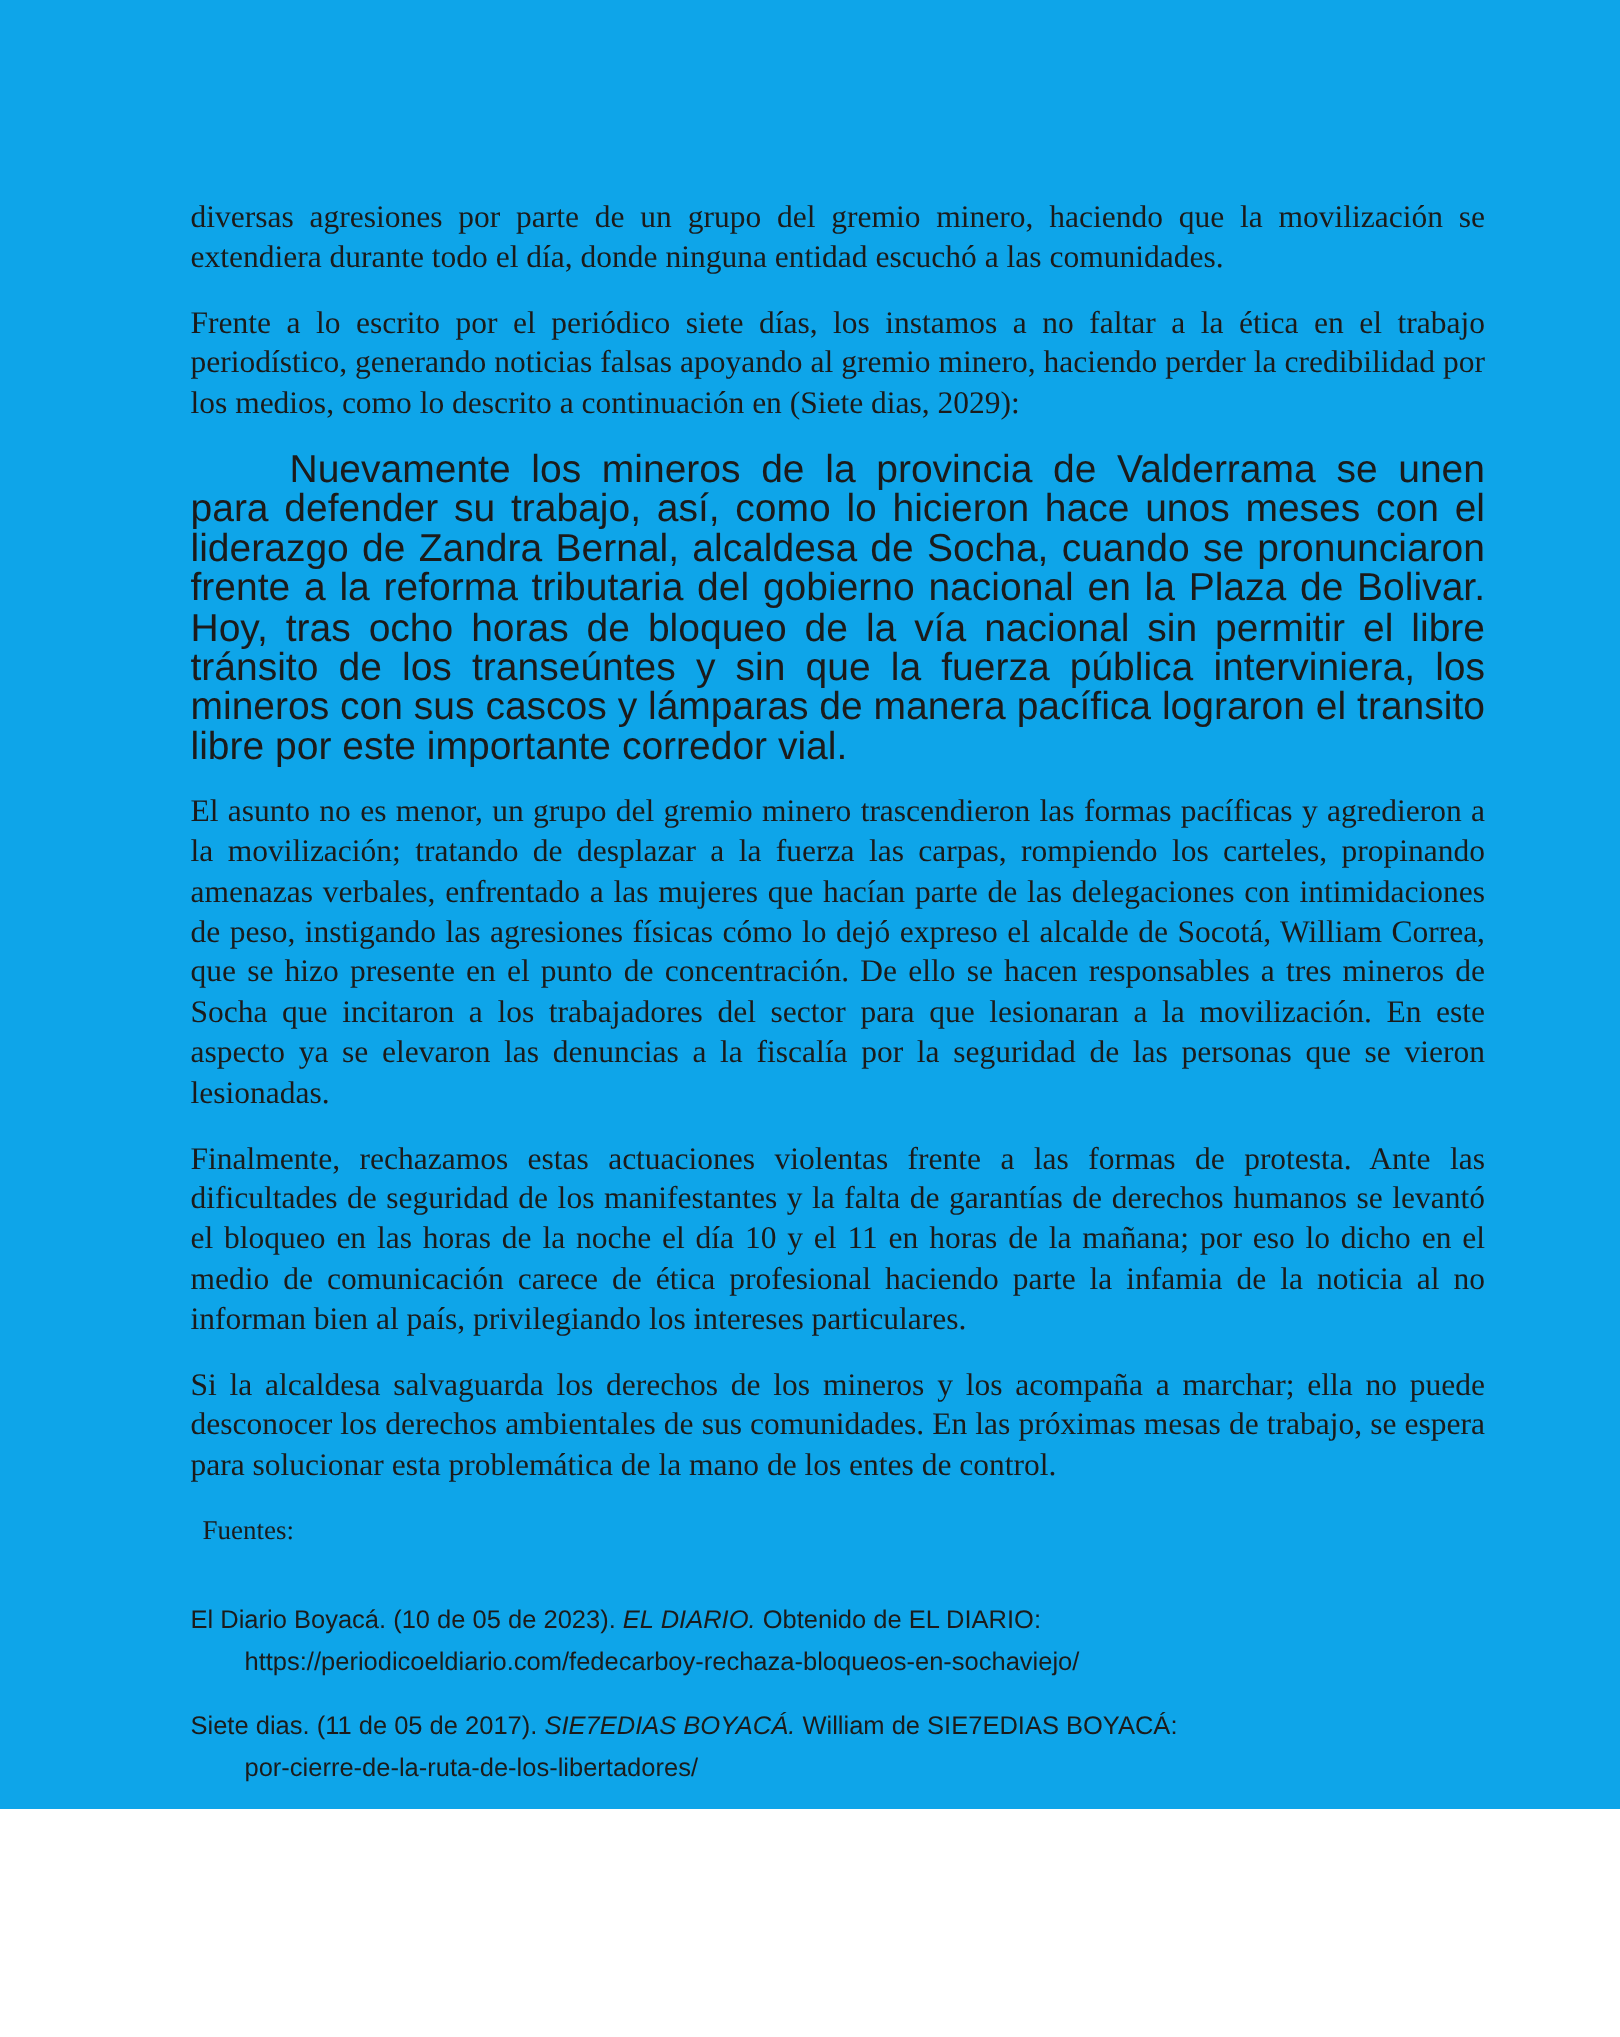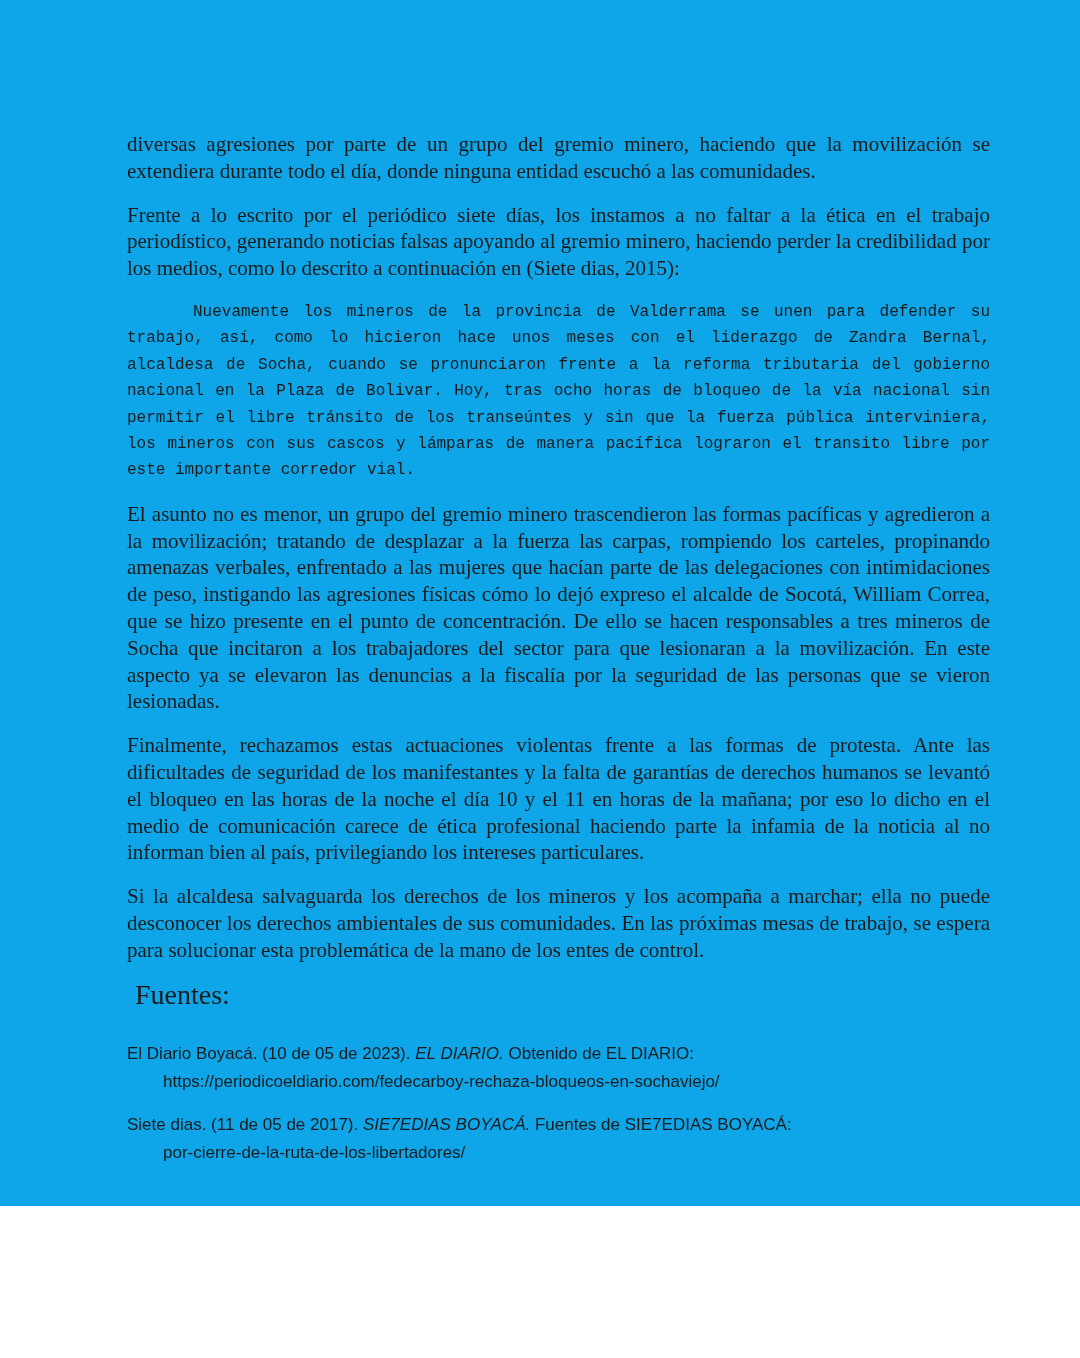--- a/index.html
+++ b/index.html
@@ -22,30 +22,30 @@
     color: #1b1b1b;
   }
   .body-para {
     font-family: "Liberation Serif", "DejaVu Serif", serif;
     font-size: 21px;
     line-height: 26.8px;
     text-align: justify;
     margin: 0 0 17px 0;
   }
   .block-quote {
-    font-family: Liberation Mono, monospace;
-    font-size: 16px;
+    font-family: Liberation Sans, sans-serif;
+    font-size: 26px;
     line-height: 26.4px;
     text-align: justify;
     text-indent: 66px;
     margin: 16px 0 17px 0;
   }
   .fuentes-heading {
     font-family: "Liberation Serif", "DejaVu Serif", serif;
-    font-size: 28px;
+    font-size: 18px;
     line-height: 27px;
     margin: 2px 0 32px 8px;
   }
   .reference {
     font-family: "Liberation Sans", "DejaVu Sans", sans-serif;
     font-size: 17px;
     line-height: 28px;
     margin: 0 0 15px 0;
     color: #1b1b1b;
   }
@@ -57,36 +57,36 @@
   .work-title { font-style: italic; }
 </style>
 </head>
 <body>
 
 <div class="page">
   <div class="content">
 
     <p class="body-para">diversas agresiones por parte de un grupo del gremio minero, haciendo que la movilización se extendiera durante todo el día, donde ninguna entidad escuchó a las comunidades.</p>
 
-    <p class="body-para">Frente a lo escrito por el periódico siete días, los instamos a no faltar a la ética en el trabajo periodístico, generando noticias falsas apoyando al gremio minero, haciendo perder la credibilidad por los medios, como lo descrito a continuación en (Siete dias, 2015):</p>
+    <p class="body-para">Frente a lo escrito por el periódico siete días, los instamos a no faltar a la ética en el trabajo periodístico, generando noticias falsas apoyando al gremio minero, haciendo perder la credibilidad por los medios, como lo descrito a continuación en (Siete dias, 2029):</p>
 
     <p class="block-quote">Nuevamente los mineros de la provincia de Valderrama se unen para defender su trabajo, así, como lo hicieron hace unos meses con el liderazgo de Zandra Bernal, alcaldesa de Socha, cuando se pronunciaron frente a la reforma tributaria del gobierno nacional en la Plaza de Bolivar. Hoy, tras ocho horas de bloqueo de la vía nacional sin permitir el libre tránsito de los transeúntes y sin que la fuerza pública interviniera, los mineros con sus cascos y lámparas de manera pacífica lograron el transito libre por este importante corredor vial.</p>
 
     <p class="body-para">El asunto no es menor, un grupo del gremio minero trascendieron las formas pacíficas y agredieron a la movilización; tratando de desplazar a la fuerza las carpas, rompiendo los carteles, propinando amenazas verbales, enfrentado a las mujeres que hacían parte de las delegaciones con intimidaciones de peso, instigando las agresiones físicas cómo lo dejó expreso el alcalde de Socotá, William Correa, que se hizo presente en el punto de concentración. De ello se hacen responsables a tres mineros de Socha que incitaron a los trabajadores del sector para que lesionaran a la movilización. En este aspecto ya se elevaron las denuncias a la fiscalía por la seguridad de las personas que se vieron lesionadas.</p>
 
     <p class="body-para">Finalmente, rechazamos estas actuaciones violentas frente a las formas de protesta. Ante las dificultades de seguridad de los manifestantes y la falta de garantías de derechos humanos se levantó el bloqueo en las horas de la noche el día 10 y el 11 en horas de la mañana; por eso lo dicho en el medio de comunicación carece de ética profesional haciendo parte la infamia de la noticia al no informan bien al país, privilegiando los intereses particulares.</p>
 
     <p class="body-para">Si la alcaldesa salvaguarda los derechos de los mineros y los acompaña a marchar; ella no puede desconocer los derechos ambientales de sus comunidades. En las próximas mesas de trabajo, se espera para solucionar esta problemática de la mano de los entes de control.</p>
 
     <p class="fuentes-heading">Fuentes:</p>
 
     <div class="reference">
       <div class="reference-citation"><span>El Diario Boyacá. (10 de 05 de 2023). </span><span class="work-title">EL DIARIO.</span><span> Obtenido de EL DIARIO:</span></div>
       <div class="reference-url">https://periodicoeldiario.com/fedecarboy-rechaza-bloqueos-en-sochaviejo/</div>
     </div>
 
     <div class="reference">
-      <div class="reference-citation"><span>Siete dias. (11 de 05 de 2017). </span><span class="work-title">SIE7EDIAS BOYACÁ.</span><span> Fuentes de SIE7EDIAS BOYACÁ:</span></div>
+      <div class="reference-citation"><span>Siete dias. (11 de 05 de 2017). </span><span class="work-title">SIE7EDIAS BOYACÁ.</span><span> William de SIE7EDIAS BOYACÁ:</span></div>
       <div class="reference-url">por-cierre-de-la-ruta-de-los-libertadores/</div>
     </div>
 
   </div>
 </div>
 
 </body></html>

